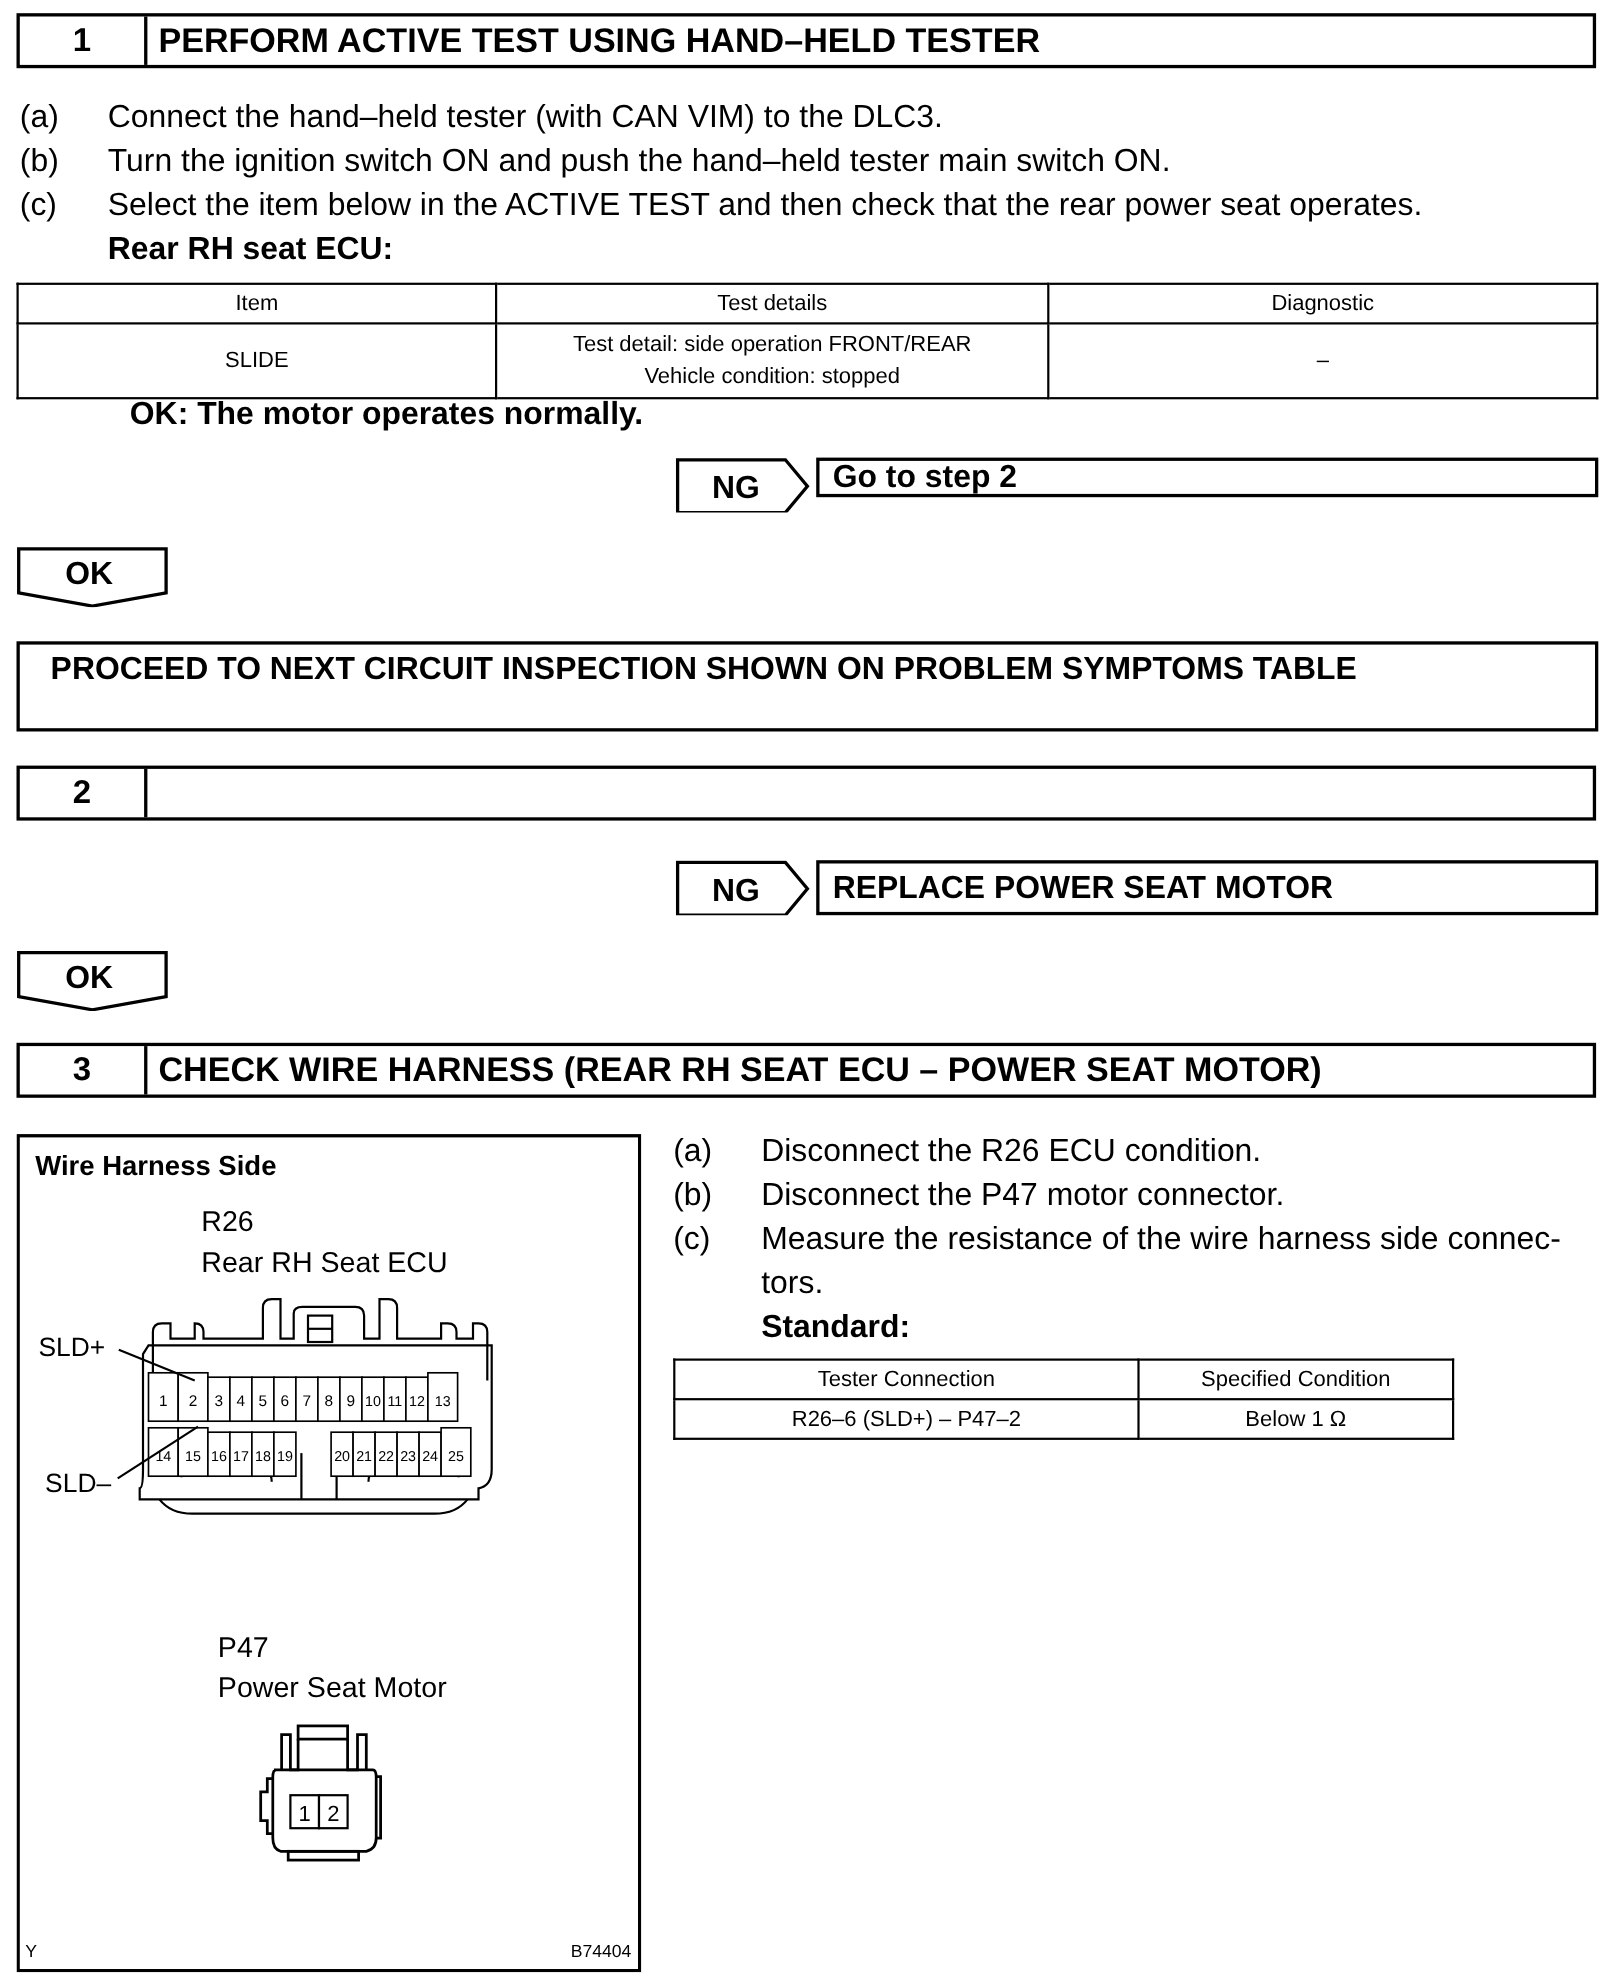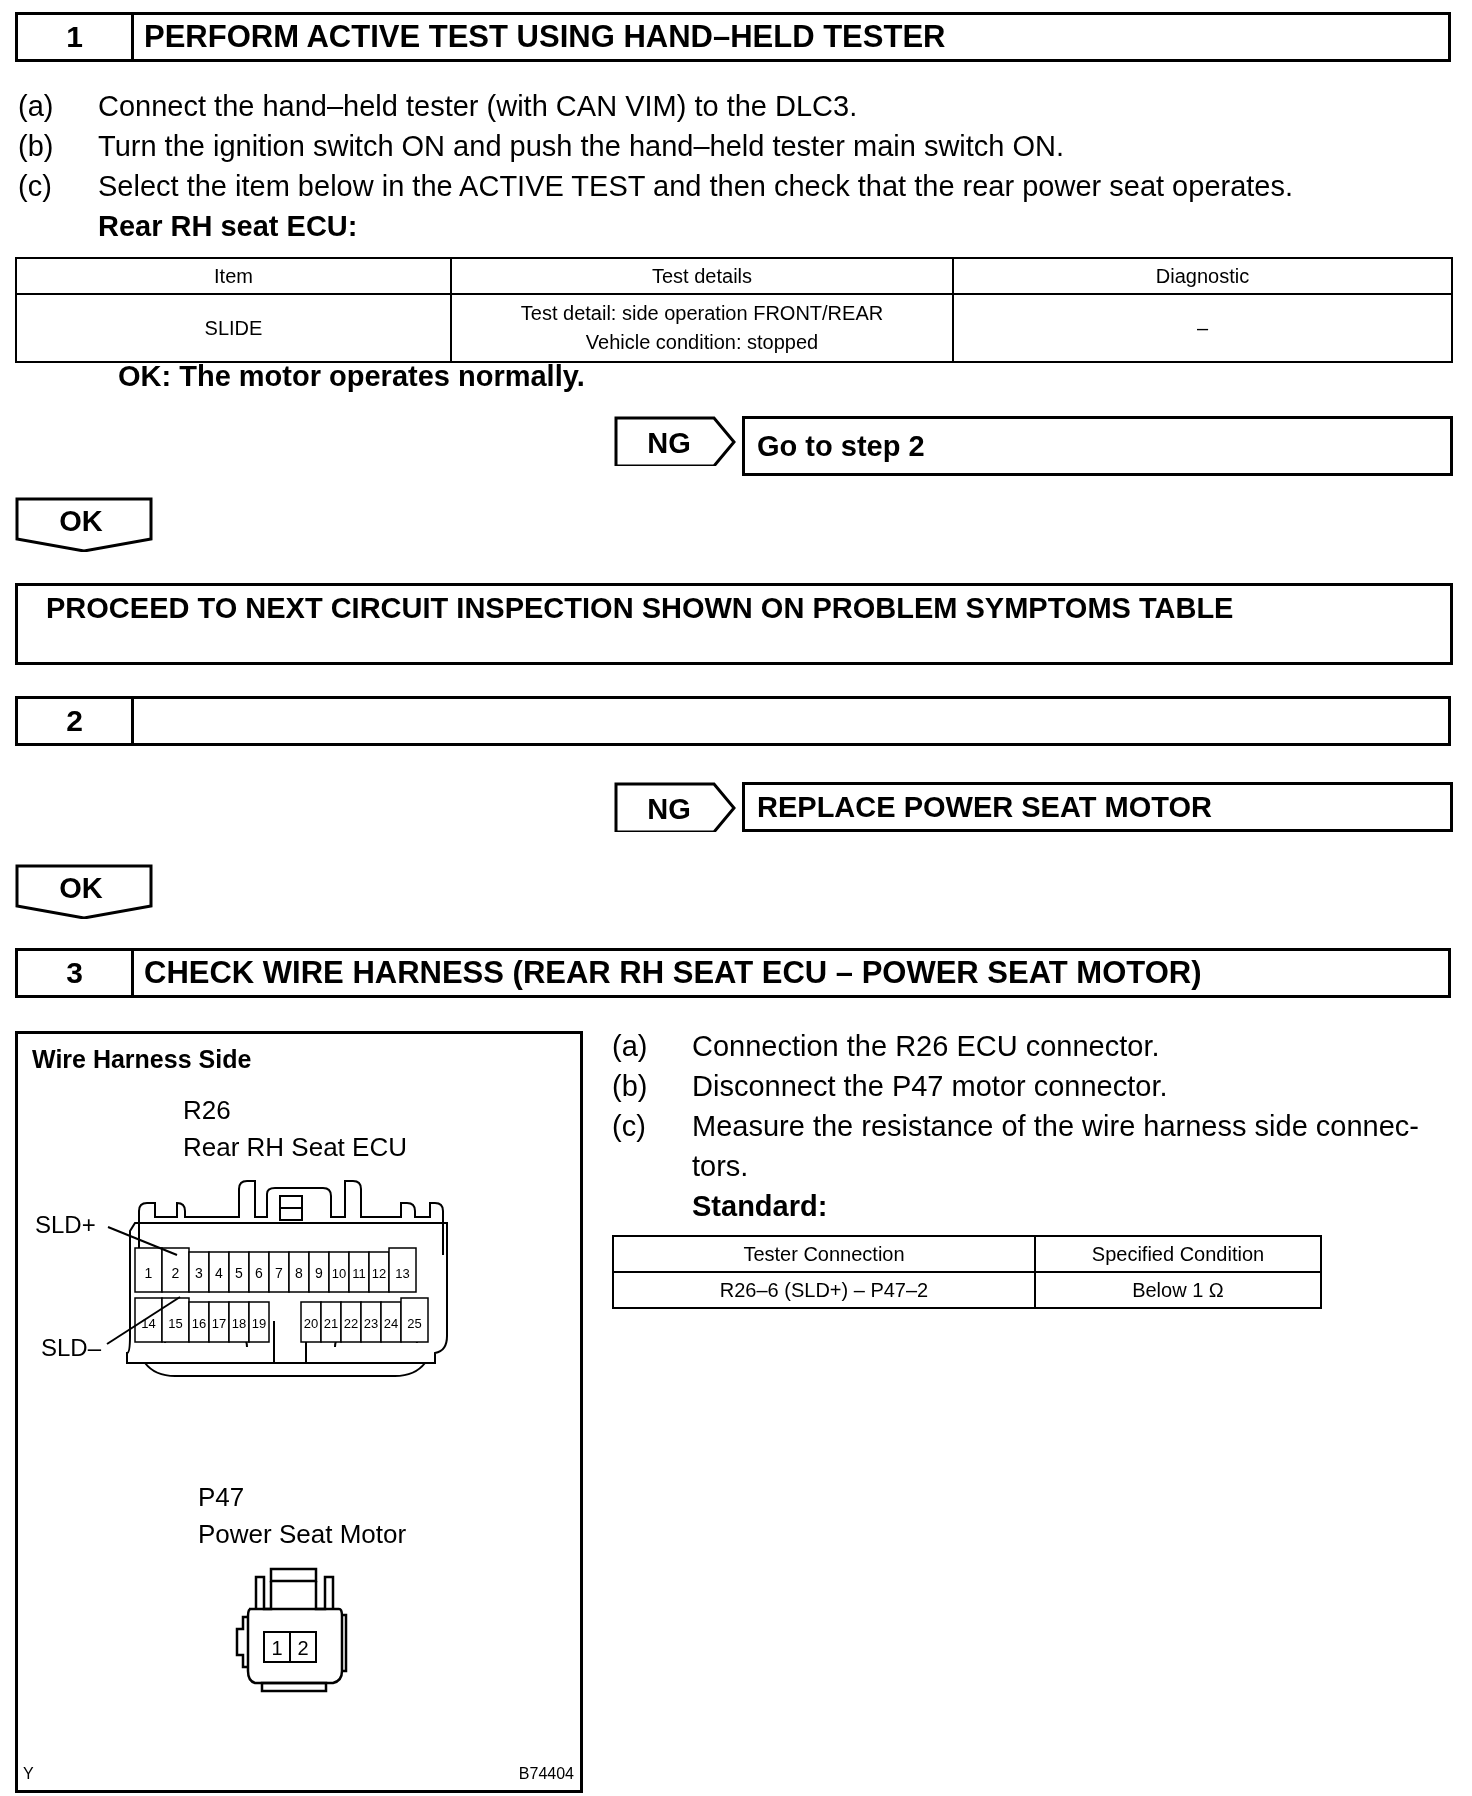--- a/index.html
+++ b/index.html
@@ -59,21 +59,21 @@
   </tr>
 </tbody>
   </table>
 
 <div class="step bold" style="left:98px; top:360px;margin-left:20px;">OK: The motor operates normally.</div>
 
 <svg class="ngbox" style="left:614px; top:416px;" width="124" height="52">
   <polygon points="2,2 100,2 120,26 100,50 2,50" fill="#fff" stroke="#000" stroke-width="3"></polygon>
   <text class="txtsvg" x="55" y="37" text-anchor="middle" font-size="29" font-weight="bold">NG</text>
 </svg>
-<div class="resbox" style="left:742px; top:416px; width:711px; height:60px;">Go to step 2</div>
+<div class="resbox" style="left:742px; top:416px; width:711px; height:36px;">Go to step 2</div>
 
 <svg class="okarrow" style="top:497px;" width="140" height="56">
   <polygon points="2,2 136,2 136,42 69,54 2,42" fill="#fff" stroke="#000" stroke-width="3"></polygon>
   <text class="txtsvg" x="66" y="34" text-anchor="middle" font-size="29" font-weight="bold">OK</text>
 </svg>
 
 <div class="abs" style="left:15px; top:583px; width:1438px; height:82px; border:3px solid #000; box-sizing:border-box; padding:6px 0 0 28px; font-weight:bold; font-size:29px;">PROCEED TO NEXT CIRCUIT INSPECTION SHOWN ON PROBLEM SYMPTOMS TABLE</div>
 
 <div class="hdr" style="top:696px;">
   <div class="num">2</div>
@@ -189,21 +189,21 @@
     <text class="txtsvg" x="262" y="624" font-size="20" text-anchor="middle">1</text>
     <text class="txtsvg" x="288" y="624" font-size="20" text-anchor="middle">2</text>
   </g>
 
   <text class="txtsvg" x="8" y="748" font-size="16">Y</text>
   <text class="txtsvg" x="559" y="748" font-size="16" text-anchor="end">B74404</text>
 </svg>
 
 <div class="step" style="left:612px; top:1030px;">
   <span class="lbl">(a)</span>
-  <span class="txt">Connection the R26 ECU connector.</span>
+  <span class="txt">Disconnect the R26 ECU condition.</span>
 </div>
 <div class="step" style="left:612px; top:1070px;">
   <span class="lbl">(b)</span>
   <span class="txt">Disconnect the P47 motor connector.</span>
 </div>
 <div class="step" style="left:612px; top:1110px;">
   <span class="lbl">(c)</span>
   <span class="txt">Measure the resistance of the wire harness side connec-</span>
 </div>
 <div class="step" style="left:692px; top:1150px;">tors.</div>

